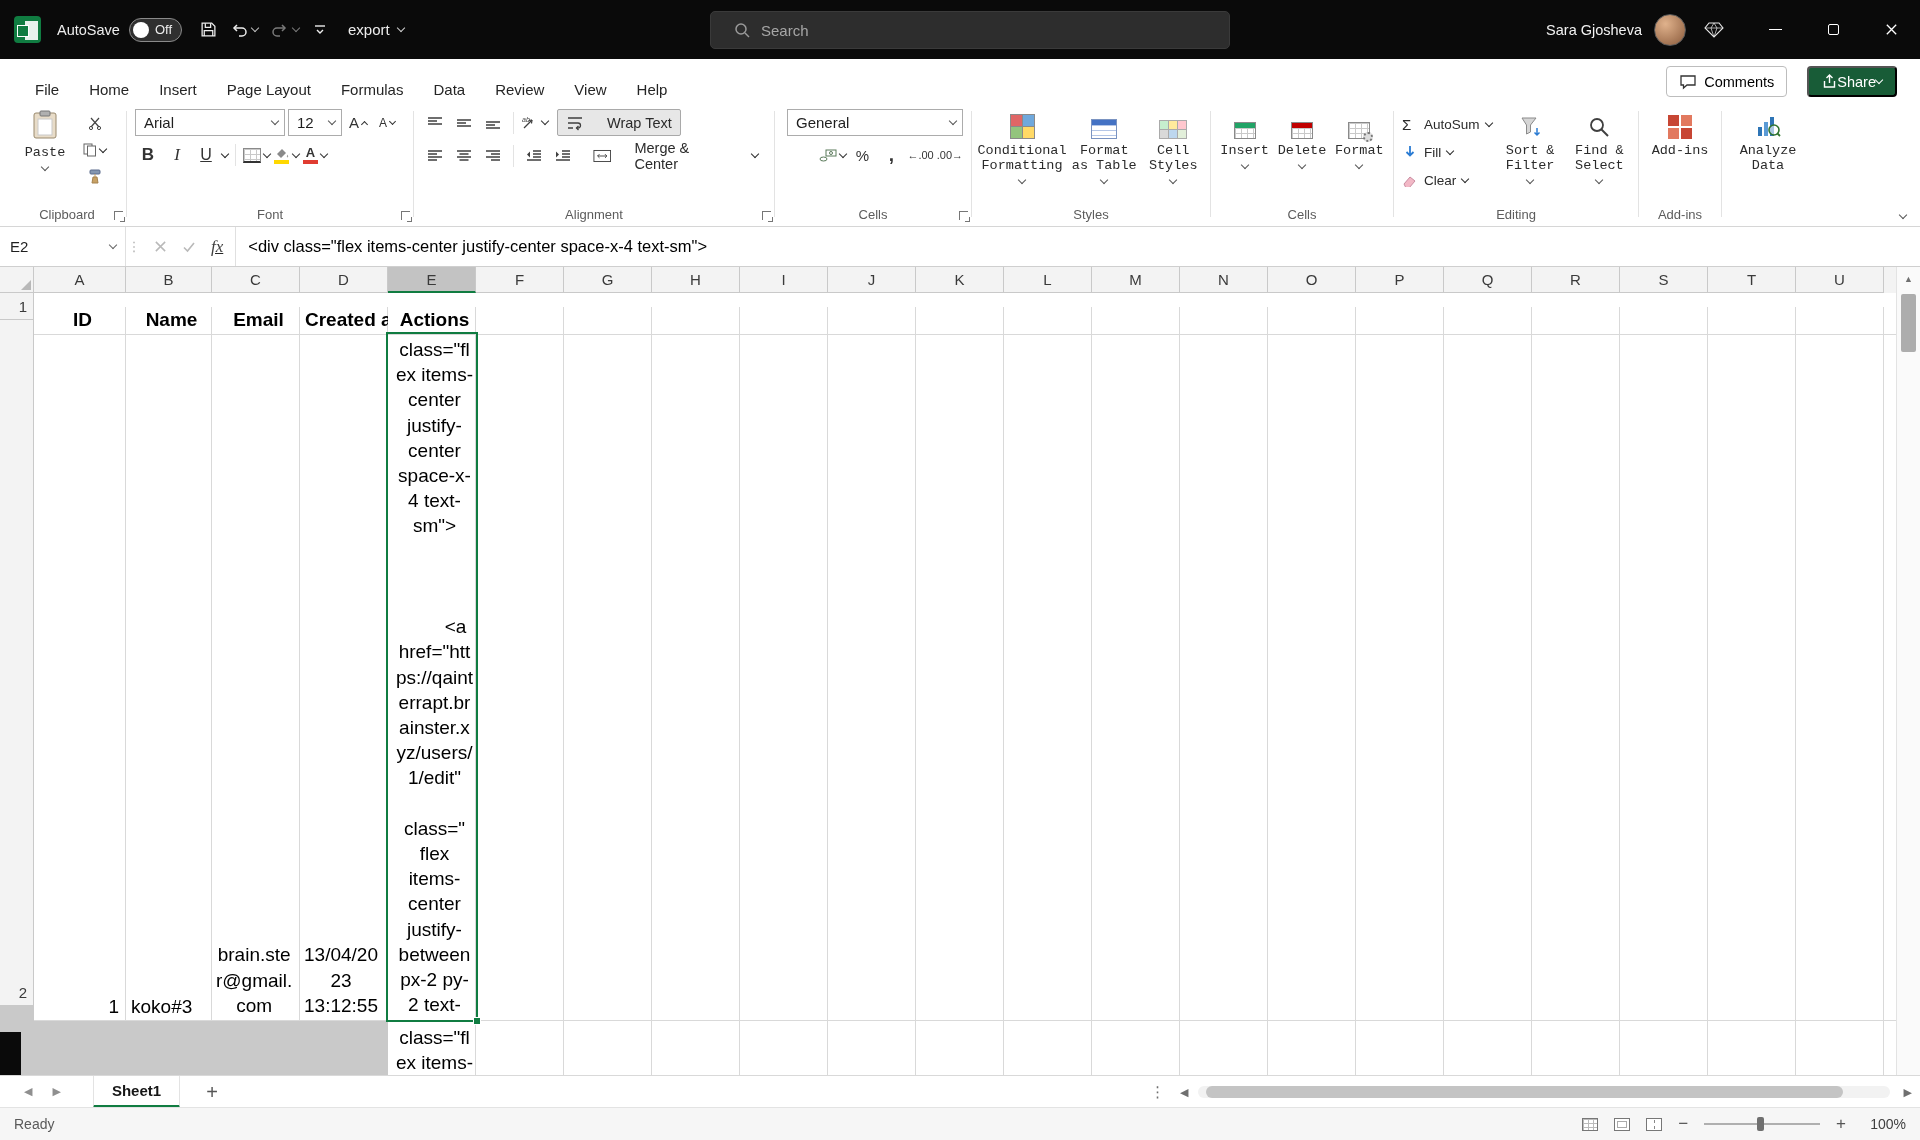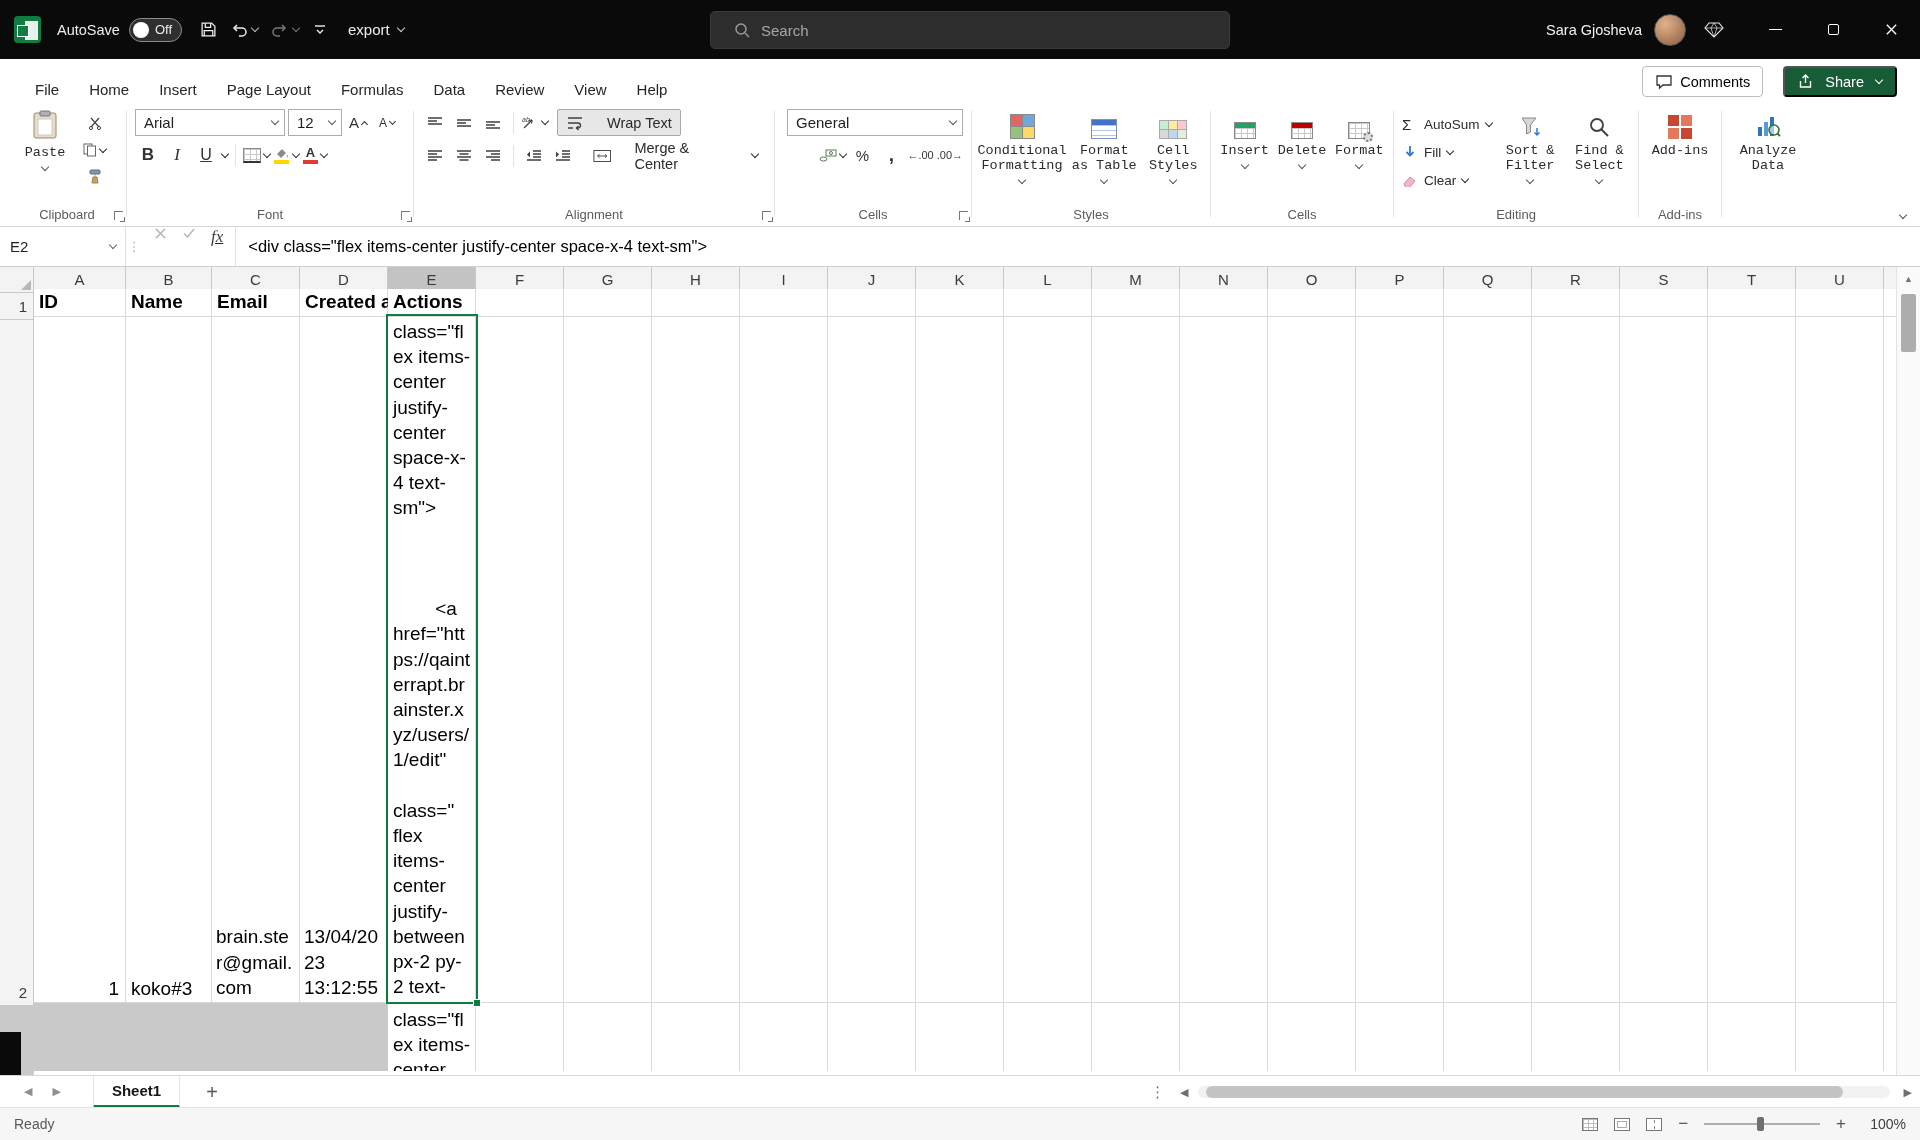--- a/index.html
+++ b/index.html
@@ -33,21 +33,21 @@
   .winbtn{width:58px;height:59px;display:flex;align-items:center;justify-content:center;}
   .min-glyph{width:13px;height:1.5px;background:#fff;}
   .max-glyph{width:11px;height:11px;border:1.5px solid #fff;border-radius:2px;}
 
   
   .menubar{position:absolute;top:59px;left:0;right:0;height:45px;background:#fff;display:flex;align-items:center;padding-left:20px;}
   .mtab{font-size:15px;padding:0 15px;height:45px;display:flex;align-items:center;position:relative;color:#252525;margin-top:16px;}
   .mtab.active::after{content:"";position:absolute;left:12px;right:12px;bottom:0;height:3px;background:var(--excel_green,#107C41);}
   .m-right{position:absolute;right:23px;top:7px;display:flex;gap:20px;}
   .comments-btn{height:31px;display:flex;align-items:center;gap:7px;padding:0 12px;border:1px solid #bdbdbd;border-radius:4px;font-size:14.5px;background:#fff;}
-  .share-btn{height:31px;display:flex;align-items:center;gap:12px;padding:0 13px;border-radius:4px;font-size:14.5px;background:var(--share_green,#185C37);color:#fff;}
+  .share-btn{height:31px;display:flex;align-items:center;gap:0;padding:0 13px;border-radius:4px;font-size:14.5px;background:var(--share_green,#185C37);color:#fff;}
 
   
   .ribbon{position:absolute;top:104px;left:0;right:0;height:123px;background:#fff;border-bottom:1px solid #d6d6d6;display:flex;padding-left:8px;}
   .rgroup{display:flex;flex-direction:column;position:relative;flex:none;}
   .rsep{width:1px;background:#e3e3e3;margin:7px 0 9px;flex:none;}
   .rcontent{flex:1;display:flex;padding:5px 8px 0;}
   .glabel{height:23px;display:flex;align-items:center;justify-content:center;font-size:13px;color:#5c5c5c;position:relative;}
   .launcher{position:absolute;right:3px;bottom:6px;width:9px;height:9px;border-left:1px solid #767676;border-top:1px solid #767676;}
   .launcher::after{content:"";position:absolute;right:-2px;bottom:-2px;width:4px;height:4px;border-right:1.3px solid #767676;border-bottom:1.3px solid #767676;}
   .rbig{display:flex;flex-direction:column;align-items:center;font-size:13.5px;line-height:15px;text-align:center;color:#2b2b2b;}
@@ -63,37 +63,37 @@
   .labeled-btn{display:flex;align-items:center;gap:23px;height:27px;padding:0 8px;font-size:14.5px;color:#2b2b2b;}
   .colorbar{width:15px;height:4px;margin-top:1px;}
   .mini-grid{width:18px;height:15px;border:1px solid #8a8a8a;background-color:#fff;background-image:linear-gradient(#c9c9c9 1px,transparent 1px),linear-gradient(90deg,#c9c9c9 1px,transparent 1px);background-size:6px 5px;position:relative;}
   .ebtn{display:flex;align-items:center;gap:6px;font-size:13.5px;height:26px;color:#2b2b2b;}
   .bigicon{height:30px;display:flex;align-items:flex-end;justify-content:center;}
 
   
   .formulabar{position:absolute;top:227px;left:0;right:0;height:40px;background:#fff;border-bottom:1px solid #cfcfcf;display:flex;align-items:stretch;}
   .namebox{width:126px;display:flex;align-items:center;justify-content:space-between;padding:0 9px 0 10px;font-size:15px;border-right:1px solid #e0e0e0;color:#1f1f1f;}
   .fdots{width:16px;display:flex;align-items:center;justify-content:center;color:#b0b0b0;font-size:13px;}
-  .fbtns{display:flex;gap:15px;padding:0 12px;text-decoration:underline;}
+  .fbtns{display:flex;align-items:center;gap:15px;padding:0 12px;text-decoration:underline;}
   .fx{font-family:"Liberation Serif",serif;font-style:italic;font-size:17px;color:#3f3f3f;}
   .ftext{flex:1;display:flex;align-items:center;font-size:16.5px;padding-left:12px;border-left:1px solid #e0e0e0;white-space:nowrap;overflow:hidden;color:#000;}
 
   
   .grid-area{position:absolute;top:267px;left:0;width:1920px;height:808px;background:#fff;overflow:hidden;}
   .corner{position:absolute;left:0;top:0;width:34px;height:26px;background:#f3f3f3;border-right:1px solid #c9c9c9;border-bottom:1px solid #c9c9c9;}
   .corner .tri{position:absolute;right:2px;bottom:2px;width:0;height:0;border-bottom:10px solid #b8b8b8;border-left:10px solid transparent;}
   .col-headers{position:absolute;left:34px;top:0;height:26px;width:1862px;display:flex;background:#f3f3f3;}
   .colh{height:26px;border-right:1px solid #c9c9c9;border-bottom:1px solid #c9c9c9;display:flex;align-items:center;justify-content:center;font-size:15px;color:#3a3a3a;flex:none;}
   .colh.sel{background:#c3c3c3;border-bottom:2px solid var(--excel_green,#107C41);}
   .row-headers{position:absolute;left:0;top:26px;width:34px;height:782px;background:#f3f3f3;display:flex;flex-direction:column;}
   .rh{border-right:1px solid #c9c9c9;border-bottom:1px solid #c9c9c9;font-size:15px;color:#3a3a3a;display:flex;justify-content:flex-end;padding-right:6px;flex:none;}
   .rh1{height:27px;align-items:center;}
   .rh2{height:686px;align-items:flex-end;padding-bottom:4px;}
   .rh-rest{flex:1;background:var(--gray_block,#c9c9c9);border-right:1px solid #c9c9c9;}
-  .sheet{position:absolute;left:34px;top:22px;width:1862px;height:782px;background:#fff;overflow:hidden;}
+  .sheet{position:absolute;left:34px;top:40px;width:1862px;height:782px;background:#fff;overflow:hidden;text-align:center;}
   .gv{position:absolute;top:0;bottom:0;width:1px;background:#d9d9d9;z-index:0;}
   .gh{position:absolute;left:0;right:0;height:1px;background:#d9d9d9;z-index:0;}
   .cell{position:absolute;z-index:2;font-size:19px;color:#000;}
   .hdr{top:0;height:27px;line-height:26px;font-weight:bold;padding-left:5px;white-space:nowrap;overflow:hidden;}
   .btm{top:27px;height:686px;display:flex;align-items:flex-end;padding-bottom:2px;}
   .pre{white-space:pre;line-height:25.2px;}
   .gray-block{position:absolute;left:0;top:714px;width:354px;height:68px;background:var(--gray_block,#c9c9c9);z-index:3;}
   .selbox{position:absolute;left:352px;top:25px;width:92px;height:690px;border:2px solid var(--excel_green,#107C41);z-index:4;pointer-events:none;}
   .handle{position:absolute;right:-5px;bottom:-5px;width:8px;height:8px;background:var(--excel_green,#107C41);border:1.5px solid #fff;}
   .vscroll{position:absolute;left:1896px;top:0;width:24px;height:808px;background:#fafafa;border-left:1px solid #e3e3e3;}

